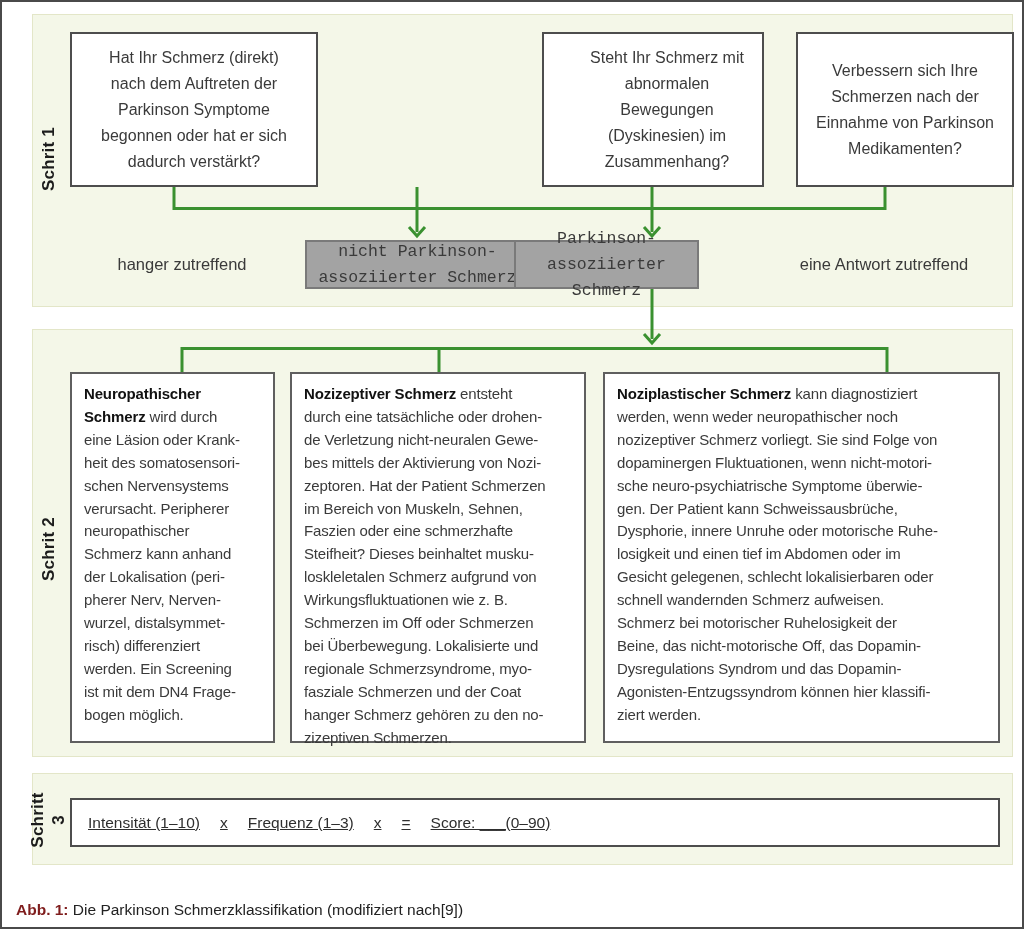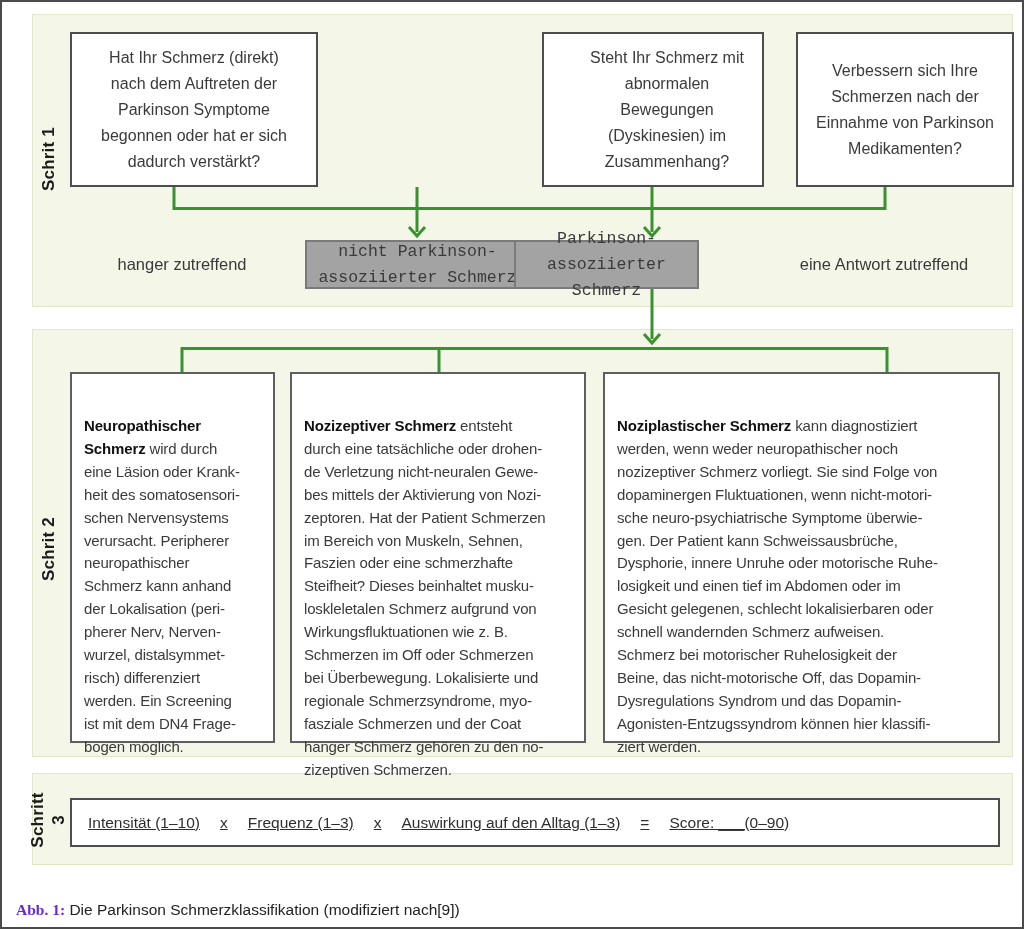--- a/index.html
+++ b/index.html
@@ -73,21 +73,21 @@
     position:absolute;
     top:370px; height:371px;
     background:#fff;
     border:2px solid #5f5f5f;
     padding:9px 12px;
     font-size:15px;
     line-height:22.9px;
     letter-spacing:-0.15px;
     color:#3a3a3a;
   }
-  .dbox p { white-space:pre-line;margin-top:32px; }
+  .dbox p { white-space:pre-line; }
   .dbox b { color:#111; }
 
   .score-box {
     position:absolute;
     left:68px; top:796px;
     width:930px; height:49px;
     background:#fff;
     border:2px solid #4d4d4d;
     display:flex; align-items:center;
     gap:20px;
@@ -96,21 +96,21 @@
     color:#2e2e2e;
     white-space:nowrap;
     text-decoration:underline;
   }
   .caption {
     position:absolute;
     left:14px; top:899px;
     font-size:15.5px;
     color:#222;
   }
-  .caption b { color:#6d28d9;font-family:Liberation Serif, serif; }
+  .caption b { color:#7f1d1d; }
   .connector-svg {
     position:absolute; left:0; top:0;
     pointer-events:none;
   }
   .connector-svg path, .connector-svg polyline {
     fill:none;
     stroke:#3a9130;
     stroke-width:3;
   }
 </style>
@@ -220,21 +220,20 @@
 Dysregulations Syndrom und das Dopamin-
 Agonisten-Entzugssyndrom können hier klassifi-
 ziert werden.</span></p>
   </div>
 
   <div class="score-box">
     <span>Intensität (1–10)</span>
     <span>x</span>
     <span>Frequenz (1–3)</span>
     <span>x</span>
-    <span>Auswirkung auf den Alltag (1–3)</span>
     <span>=</span>
     <span>Score: ___(0–90)</span>
   </div>
 
   <div class="caption">
     <b>Abb. 1:</b><span> Die Parkinson Schmerzklassifikation (modifiziert nach[9])</span>
   </div>
 
 </div>
 

